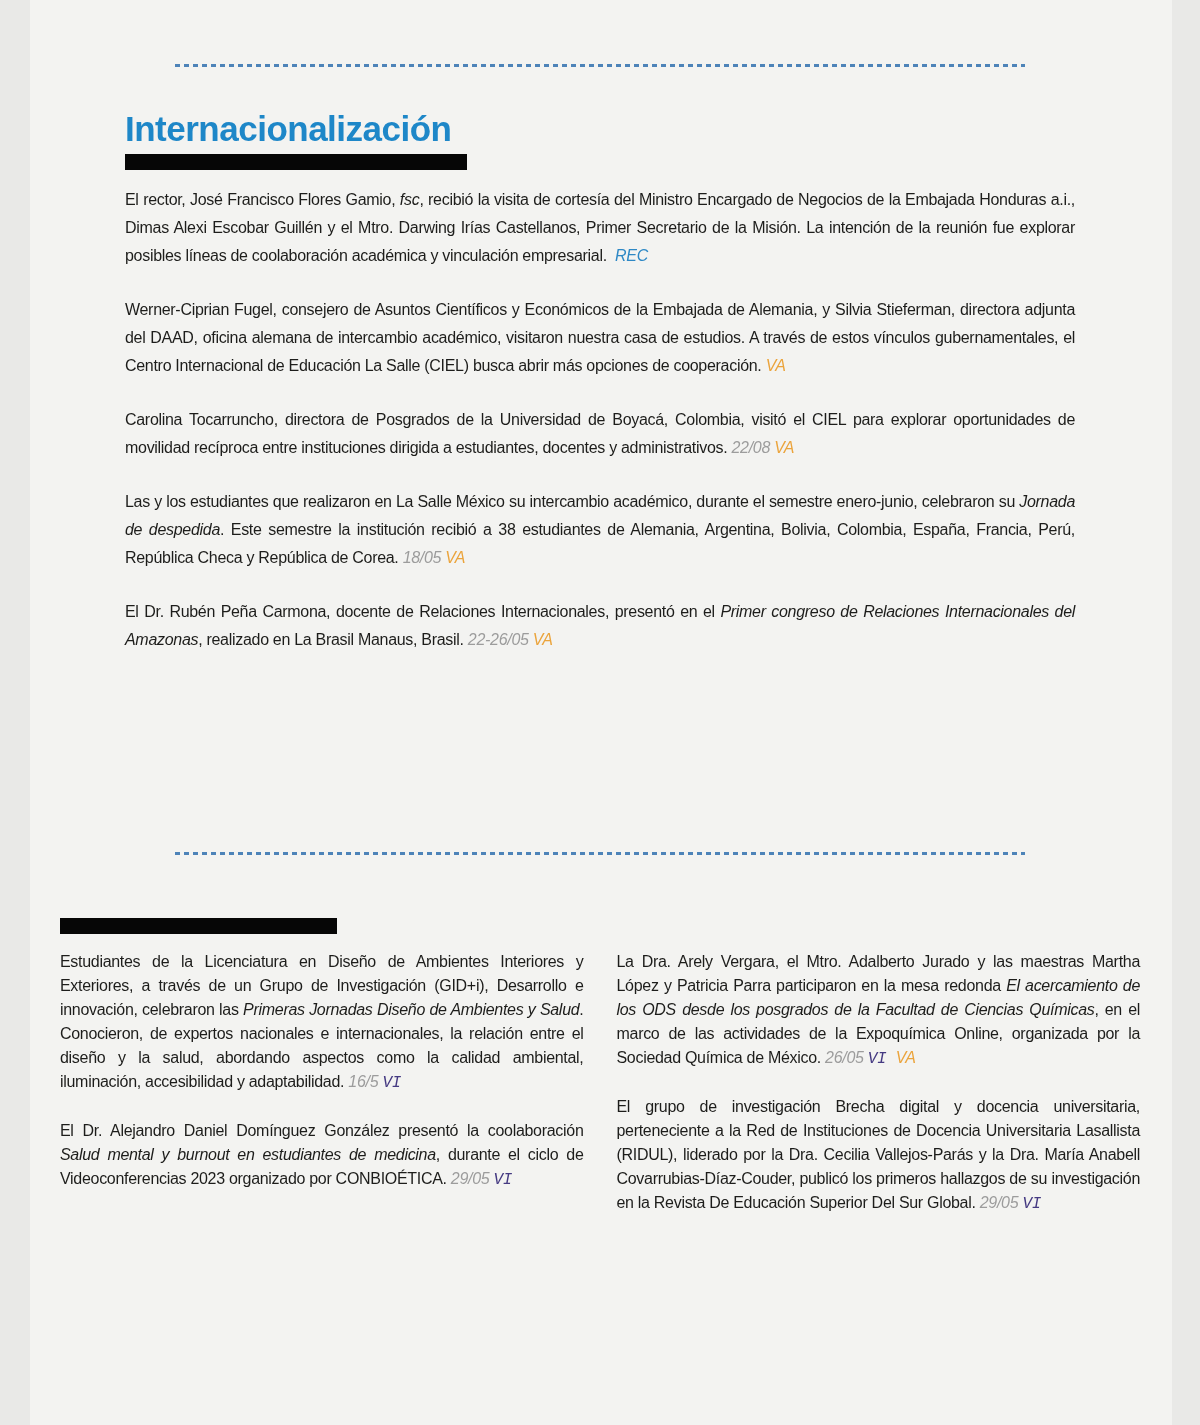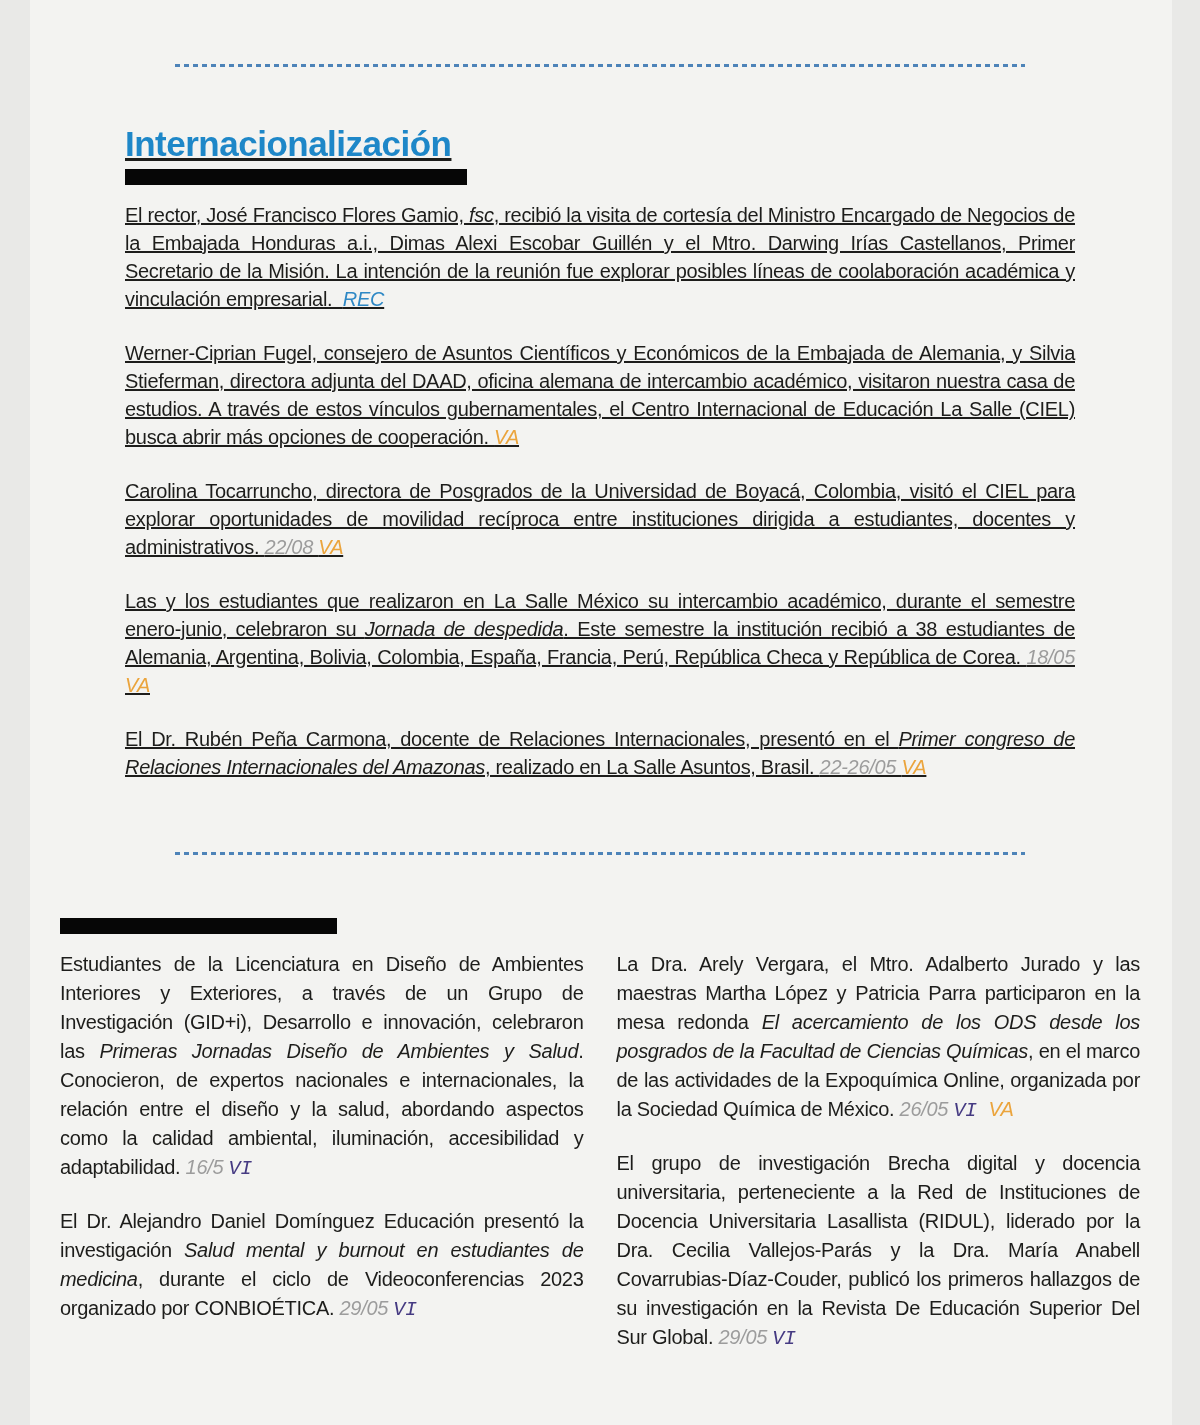--- a/index.html
+++ b/index.html
@@ -25,37 +25,37 @@
     color:var(--body-text);
   }
   .page{position:absolute;inset:0;}
   .divider{
     position:absolute;left:175px;width:850px;height:3px;
     background:repeating-linear-gradient(90deg,var(--divider-blue) 0 5px,transparent 5px 9px);
   }
   .divider-top{top:64px;}
   .divider-mid{top:852px;}
   .sec{position:absolute;}
-  .sec-1{left:125px;top:126px;width:950px;text-decoration:underline;}
+  .sec-1{left:125px;top:111px;width:950px;}
   .sec-2{left:60px;top:910px;width:1080px;}
   .sec-title{
     margin:0;font-size:35px;font-weight:700;line-height:1;
     color:var(--accent-blue);letter-spacing:-0.5px;
     font-family:"Liberation Sans",sans-serif;
   }
   .title-bar{height:16px;background:var(--bar-black);margin-top:8px;margin-bottom:16px;}
   .bar-1{width:342px;}
   .bar-2{width:277px;}
   .body-text p, .col p{
     margin:0 0 26px;text-align:justify;letter-spacing:-0.3px;
-    font-size:20px;line-height:28px;color:var(--body-text);
+    font-size:16px;line-height:28px;color:var(--body-text);
   }
   .columns{display:flex;gap:33px;}
   .col{width:524px;}
-  .col p{line-height:29px;margin-bottom:24px;}
+  .col p{line-height:24px;margin-bottom:24px;}
   .seg-italic{font-style:italic;}
   .seg-date{font-style:italic;color:var(--date-gray);}
   .seg-tag-rec{font-style:italic;color:var(--tag-blue);}
   .seg-tag-va{font-style:italic;color:var(--tag-orange);}
   .seg-tag-vi{font-style:italic;color:var(--tag-purple);font-family:Liberation Mono, monospace;}
 </style>
 </head>
 <body>
 
 <div class="page">
@@ -65,32 +65,32 @@
   <section class="sec sec-1">
     <h2 class="sec-title">
       <span>Internacionalización</span>
     </h2>
     <div class="title-bar bar-1"></div>
     <div class="body-text">
         <p><span class="seg-normal">El rector, José Francisco Flores Gamio, </span><span class="seg-italic">fsc</span><span class="seg-normal">, recibió la visita de cortesía del Ministro Encargado de Negocios de la Embajada Honduras a.i., Dimas Alexi Escobar Guillén y el Mtro. Darwing Irías Castellanos, Primer Secretario de la Misión. La intención de la reunión fue explorar posibles líneas de coolaboración académica y vinculación empresarial.&nbsp; </span><span class="seg-tag-rec">REC</span></p>
         <p><span class="seg-normal">Werner-Ciprian Fugel, consejero de Asuntos Científicos y Económicos de la Embajada de Alemania, y Silvia Stieferman, directora adjunta del DAAD, oficina alemana de intercambio académico, visitaron nuestra casa de estudios. A través de estos vínculos gubernamentales, el Centro Internacional de Educación La Salle (CIEL) busca abrir más opciones de cooperación. </span><span class="seg-tag-va">VA</span></p>
         <p><span class="seg-normal">Carolina Tocarruncho, directora de Posgrados de la Universidad de Boyacá, Colombia, visitó el CIEL para explorar oportunidades de movilidad recíproca entre instituciones dirigida a estudiantes, docentes y administrativos. </span><span class="seg-date">22/08 </span><span class="seg-tag-va">VA</span></p>
         <p><span class="seg-normal">Las y los estudiantes que realizaron en La Salle México su intercambio académico, durante el semestre enero-junio, celebraron su </span><span class="seg-italic">Jornada de despedida</span><span class="seg-normal">. Este semestre la institución recibió a 38 estudiantes de Alemania, Argentina, Bolivia, Colombia, España, Francia, Perú, República Checa y República de Corea. </span><span class="seg-date">18/05 </span><span class="seg-tag-va">VA</span></p>
-        <p><span class="seg-normal">El Dr. Rubén Peña Carmona, docente de Relaciones Internacionales, presentó en el </span><span class="seg-italic">Primer congreso de Relaciones Internacionales del Amazonas</span><span class="seg-normal">, realizado en La Salle Asuntos, Brasil. </span><span class="seg-date">22-26/05 </span><span class="seg-tag-va">VA</span></p>
+        <p><span class="seg-normal">El Dr. Rubén Peña Carmona, docente de Relaciones Internacionales, presentó en el </span><span class="seg-italic">Primer congreso de Relaciones Internacionales del Amazonas</span><span class="seg-normal">, realizado en La Brasil Manaus, Brasil. </span><span class="seg-date">22-26/05 </span><span class="seg-tag-va">VA</span></p>
       </div>
   </section>
 
   <div class="divider divider-mid"></div>
 
   <section class="sec sec-2">
     <div class="title-bar bar-2"></div>
     <div class="columns">
       <div class="col col-left">
           <p><span class="seg-normal">Estudiantes de la Licenciatura en Diseño de Ambientes Interiores y Exteriores, a través de un Grupo de Investigación (GID+i), Desarrollo e innovación, celebraron las </span><span class="seg-italic">Primeras Jornadas Diseño de Ambientes y Salud</span><span class="seg-normal">. Conocieron, de expertos nacionales e internacionales, la relación entre el diseño y la salud, abordando aspectos como la calidad ambiental, iluminación, accesibilidad y adaptabilidad. </span><span class="seg-date">16/5 </span><span class="seg-tag-vi">VI</span></p>
-          <p><span class="seg-normal">El Dr. Alejandro Daniel Domínguez Educación presentó la investigación </span><span class="seg-italic">Salud mental y burnout en estudiantes de medicina</span><span class="seg-normal">, durante el ciclo de Videoconferencias 2023 organizado por CONBIOÉTICA. </span><span class="seg-date">29/05 </span><span class="seg-tag-vi">VI</span></p>
+          <p><span class="seg-normal">El Dr. Alejandro Daniel Domínguez González presentó la coolaboración </span><span class="seg-italic">Salud mental y burnout en estudiantes de medicina</span><span class="seg-normal">, durante el ciclo de Videoconferencias 2023 organizado por CONBIOÉTICA. </span><span class="seg-date">29/05 </span><span class="seg-tag-vi">VI</span></p>
         </div>
       <div class="col col-right">
           <p><span class="seg-normal">La Dra. Arely Vergara, el Mtro. Adalberto Jurado y las maestras Martha López y Patricia Parra participaron en la mesa redonda </span><span class="seg-italic">El acercamiento de los ODS desde los posgrados de la Facultad de Ciencias Químicas</span><span class="seg-normal">, en el marco de las actividades de la Expoquímica Online, organizada por la Sociedad Química de México. </span><span class="seg-date">26/05 </span><span class="seg-tag-vi">VI </span><span class="seg-tag-va">VA</span></p>
           <p><span class="seg-normal">El grupo de investigación Brecha digital y docencia universitaria, perteneciente a la Red de Instituciones de Docencia Universitaria Lasallista (RIDUL), liderado por la Dra. Cecilia Vallejos-Parás y la Dra. María Anabell Covarrubias-Díaz-Couder, publicó los primeros hallazgos de su investigación en la Revista De Educación Superior Del Sur Global. </span><span class="seg-date">29/05 </span><span class="seg-tag-vi">VI</span></p>
         </div>
     </div>
   </section>
 
 </div>
 

